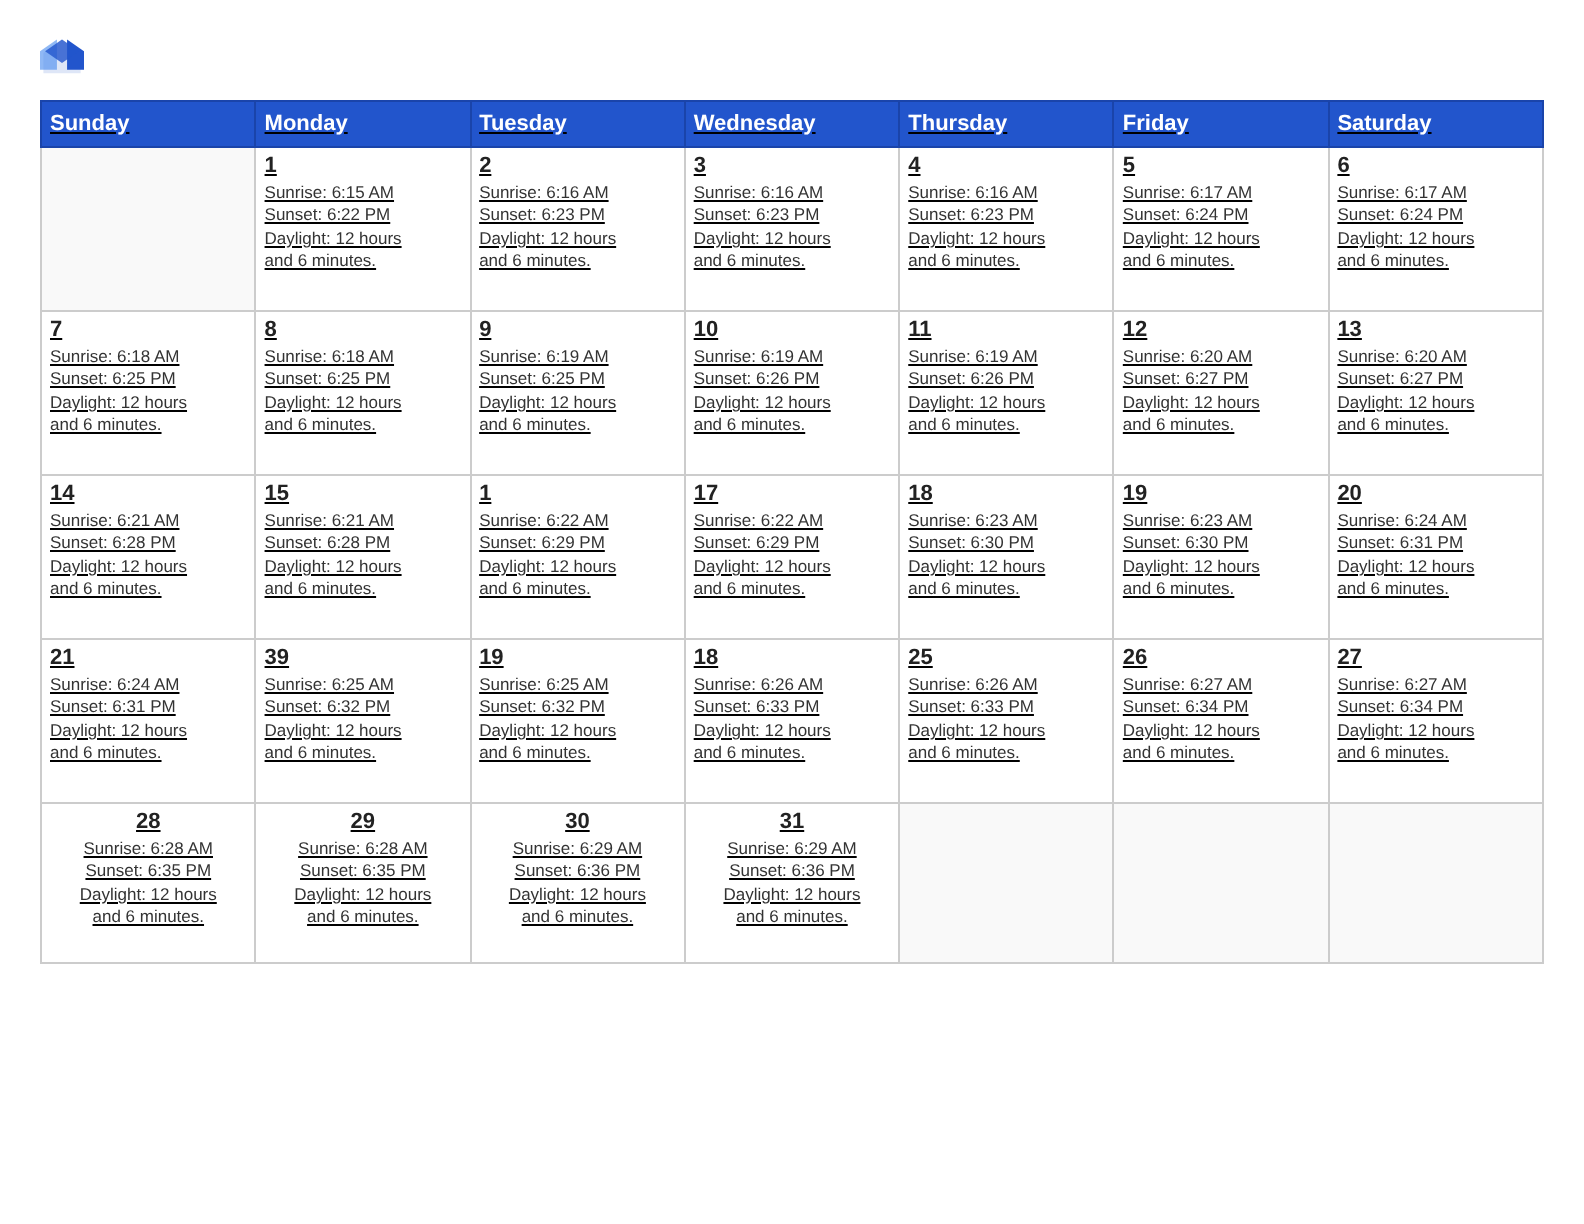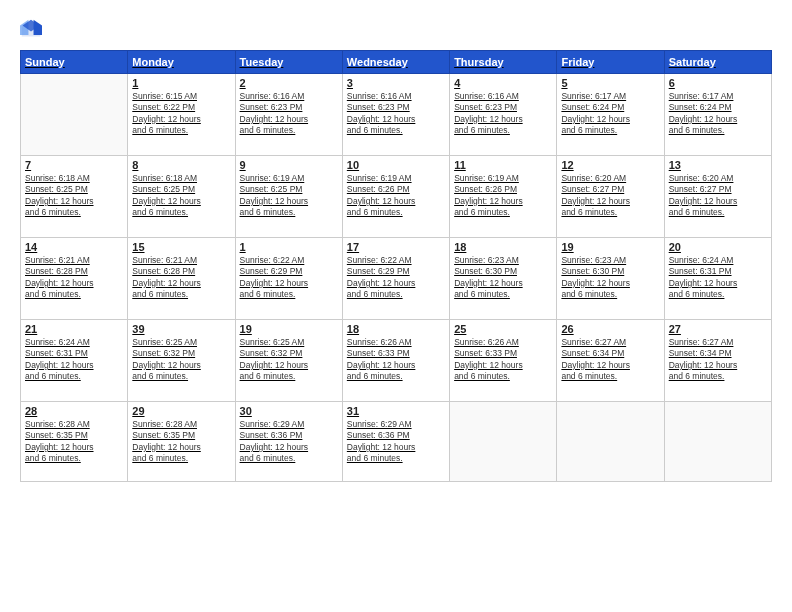--- a/index.html
+++ b/index.html
@@ -83,20 +83,21 @@
     .day-info {
       font-size: 8.5px;
       color: #333;
       line-height: 1.35;
     }
     .empty-cell {
       background: #f9f9f9;
     }
     .last-row td {
       height: 80px;
+      text-align: center;
     }
   </style>
 </head>
 <body>
 
 <div class="page">
   <div class="header">
     <div class="logo">
       <svg class="logo-icon" viewBox="0 0 26 26">
         <polygon points="13,2 24,10 24,22 2,22 2,10" fill="#2255cc" opacity="0.15"></polygon>

